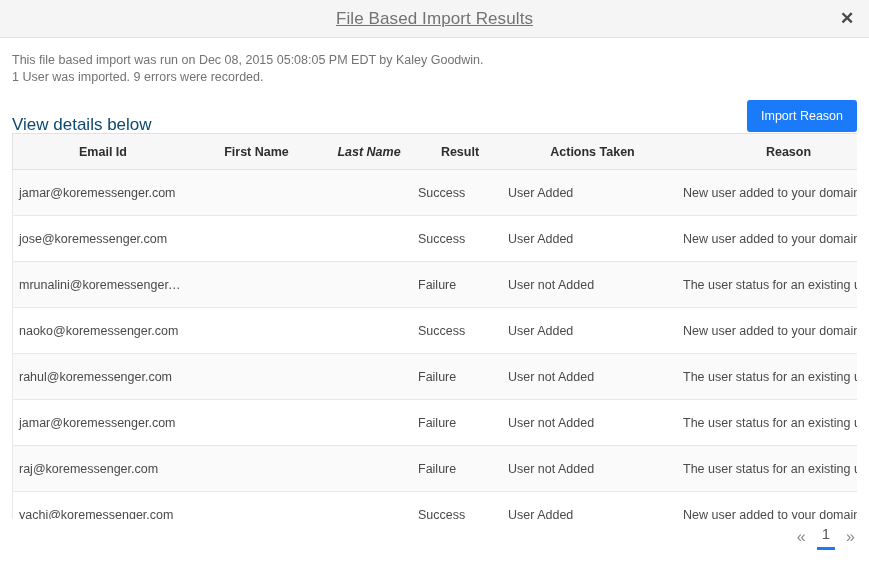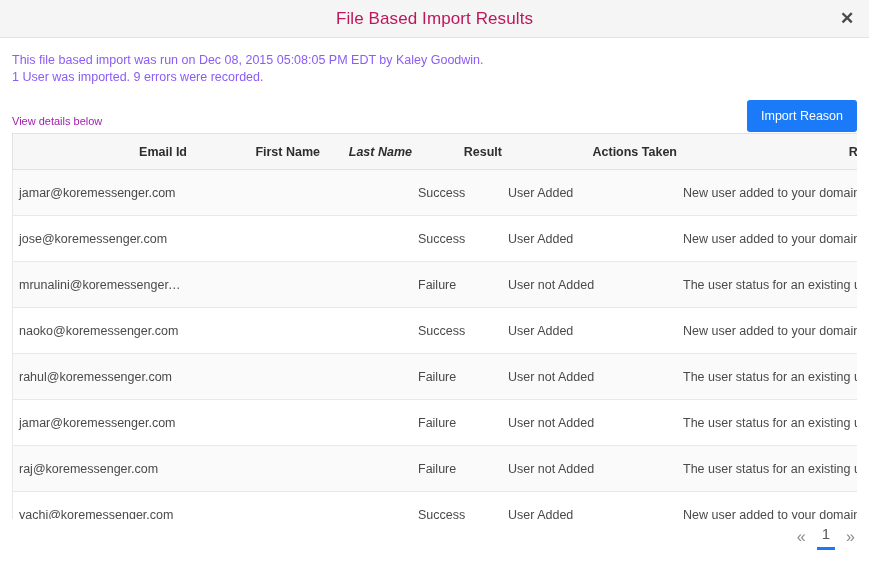--- a/index.html
+++ b/index.html
@@ -25,22 +25,23 @@
     border-bottom: 1px solid #e2e2e2;
     box-sizing: border-box;
   }
   .modal-title {
     position: absolute;
     left: 0;
     right: 0;
     top: 9px;
     text-align: center;
     font-size: 17px;
-    color: #be185d;
+    color: #737373;
     letter-spacing: 0.1px;
+    text-decoration: underline;
   }
   .close-icon {
     position: absolute;
     right: 10px;
     top: 7px;
     width: 24px;
     height: 24px;
     line-height: 24px;
     text-align: center;
     font-size: 17px;
@@ -49,38 +50,38 @@
     cursor: pointer;
     user-select: none;
   }
 
   
   .summary {
     padding: 14px 12px 0 12px;
   }
   .summary-line {
     font-size: 12.5px;
-    color: #8b5cf6;
+    color: #737373;
     line-height: 17px;
     white-space: nowrap;
   }
 
   .subhead-row {
     position: relative;
     height: 46px;
     margin-top: 10px;
     padding: 0 12px;
     box-sizing: border-box;
   }
   .view-details {
     position: absolute;
     left: 12px;
     top: 19px;
-    font-size: 11px;
-    color: #a21caf;
+    font-size: 17px;
+    color: #0c4a6e;
   }
   .import-history-btn {
     position: absolute;
     right: 12px;
     top: 4px;
     background: #1a7af8;
     color: #ffffff;
     border: none;
     border-radius: 3px;
     font-family: "Liberation Sans", sans-serif;
@@ -104,21 +105,21 @@
     width: 845px;
     border-collapse: collapse;
     table-layout: fixed;
     font-size: 12.5px;
   }
   table.results th {
     background: #f7f7f7;
     border: 1px solid #e2e2e2;
     border-left: none;
     border-right: none;
-    text-align: right;
+    text-align: center;
     font-weight: bold;
     font-size: 12.5px;
     color: #2e2e2e;
     padding: 9px 0 9px 6px;
     height: 17px;
     white-space: nowrap;
   }
   table.results th:first-child { border-left: 1px solid #e2e2e2; }
   table.results th:last-child  { border-right: 1px solid #e2e2e2; }
 

